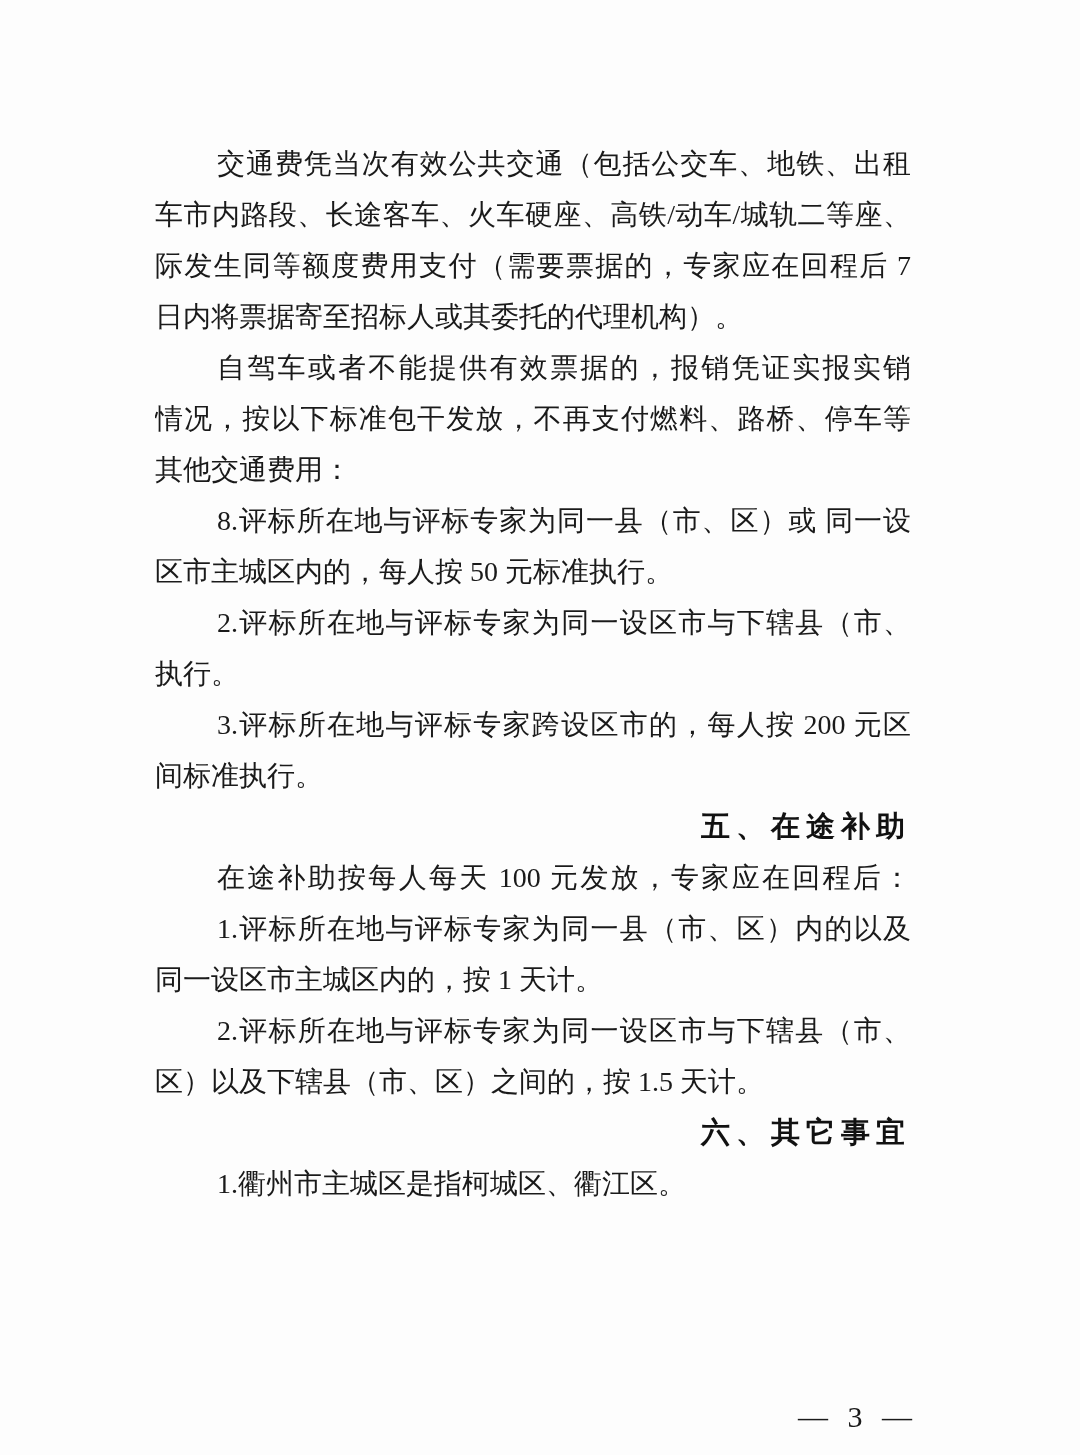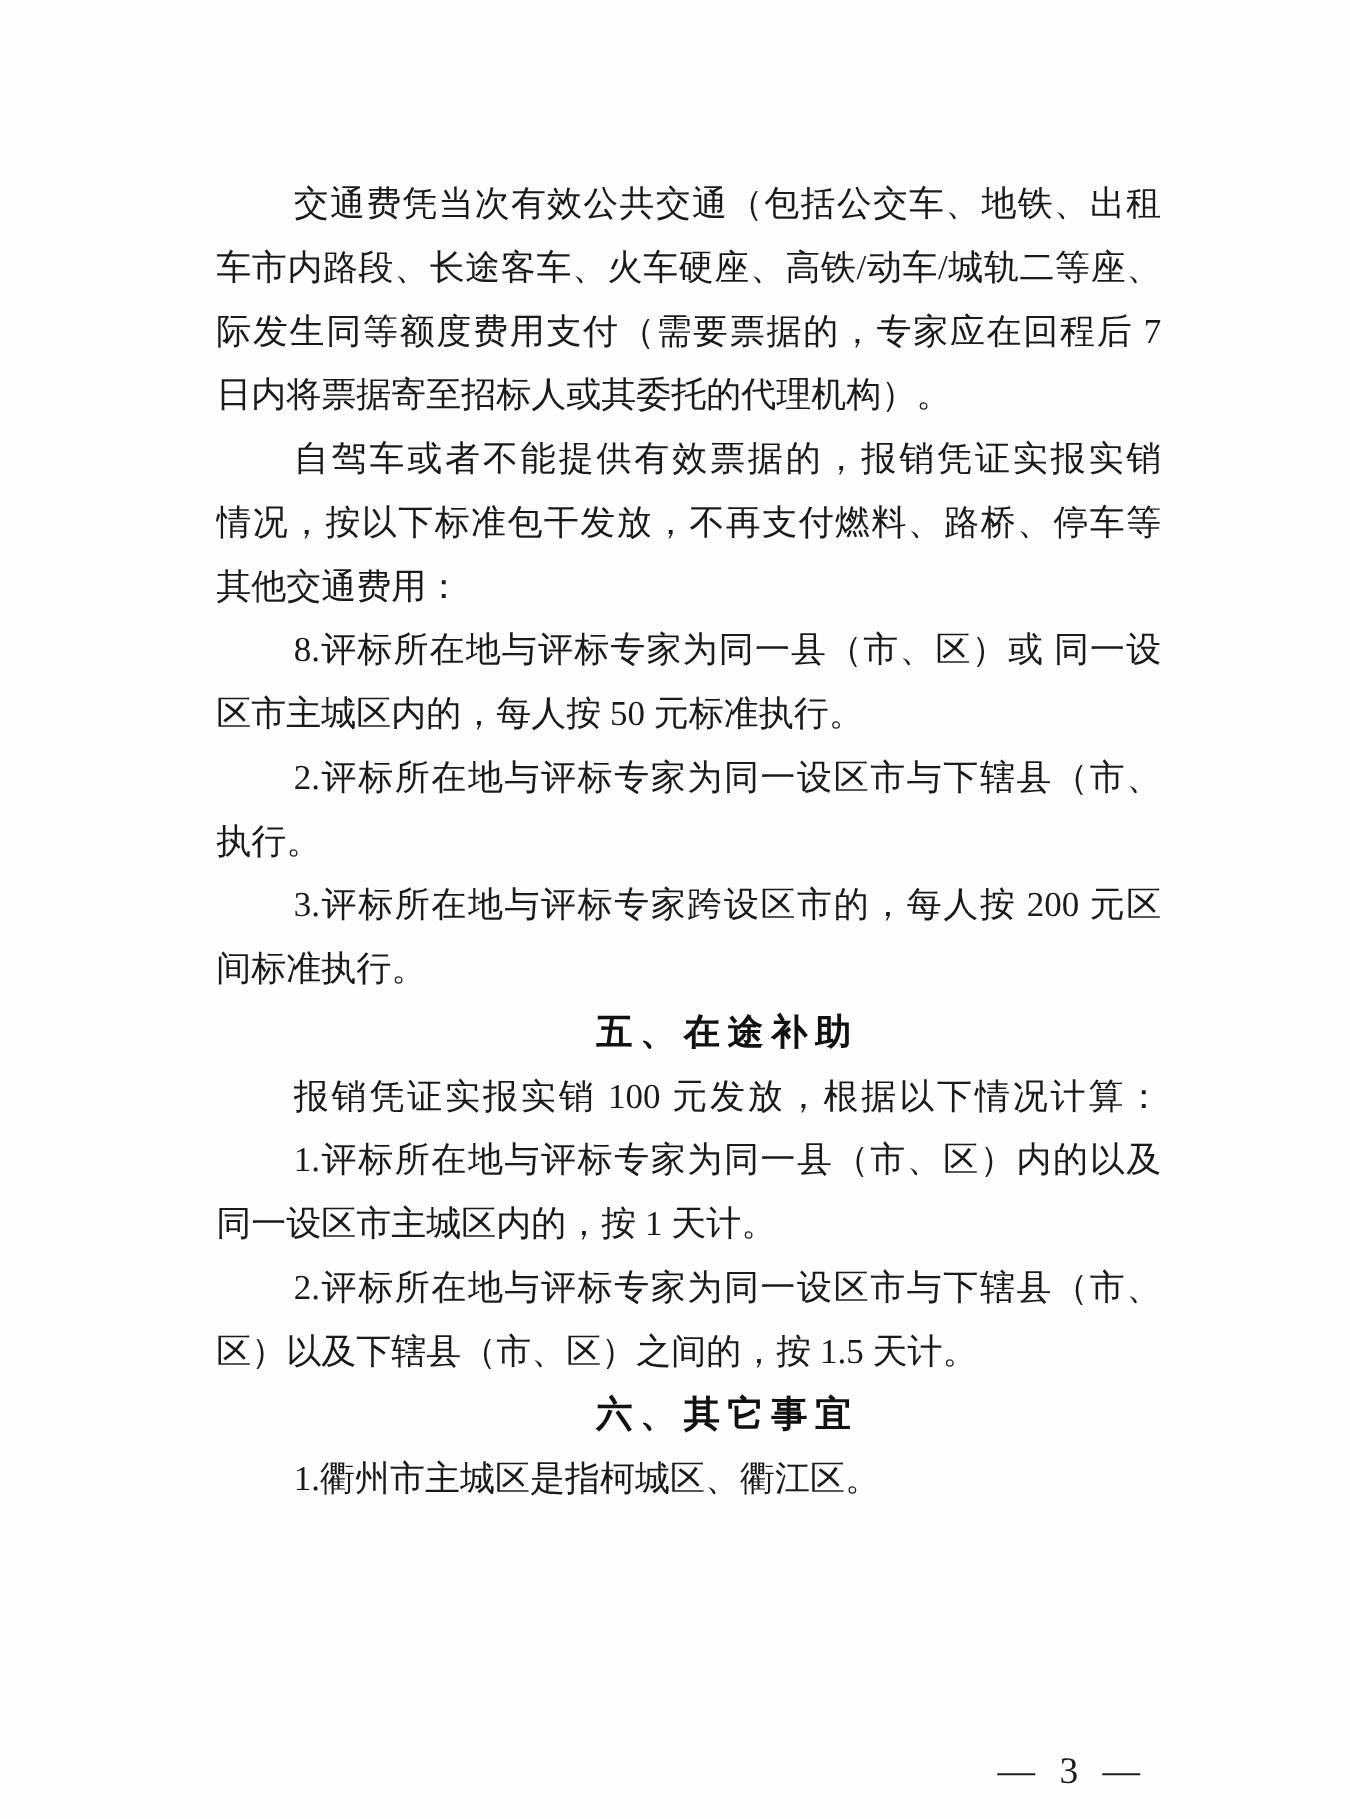--- a/index.html
+++ b/index.html
@@ -7,40 +7,40 @@
     position: relative;
     width: 1080px;
     height: 1455px;
     background: #fdfdfd;
     color: #1a1a1a;
     font-family: "Liberation Serif", "DejaVu Serif", serif;
     overflow: hidden;
   }
   .content {
     position: absolute;
-    left: 173px;
+    left: 155px;
     top: 138px;
     width: 756px;
   }
   .ln {
     font-size: 28px;
     line-height: 51px;
     height: 51px;
     text-align: justify;
     overflow: hidden;
   }
   .j { text-align: justify; text-align-last: justify; }
   .ind { text-indent: 62px; }
   .hd {
     font-family: "Liberation Sans", "DejaVu Sans", sans-serif;
     font-weight: 700;
     font-size: 29px;
     letter-spacing: 6px;
     color: #111111;
-    text-align: center;
+    text-align: right;
     text-align-last: auto;
   }
   .footer {
     position: absolute;
     top: 1392px;
     left: 0;
     width: 1080px;
     box-sizing: border-box;
     padding-right: 162px;
     text-align: right;
@@ -62,21 +62,21 @@
     <div class="ln j ind">自驾车或者不能提供有效票据的，报销凭证实报实销</div>
     <div class="ln j">情况，按以下标准包干发放，不再支付燃料、路桥、停车等</div>
     <div class="ln">其他交通费用：</div>
     <div class="ln j ind">8.评标所在地与评标专家为同一县（市、区）或 同一设</div>
     <div class="ln">区市主城区内的，每人按 50 元标准执行。</div>
     <div class="ln j ind">2.评标所在地与评标专家为同一设区市与下辖县（市、</div>
     <div class="ln">执行。</div>
     <div class="ln j ind">3.评标所在地与评标专家跨设区市的，每人按 200 元区</div>
     <div class="ln">间标准执行。</div>
     <div class="ln hd ind">五、在途补助</div>
-    <div class="ln j ind">报销凭证实报实销 100 元发放，根据以下情况计算：</div>
+    <div class="ln j ind">在途补助按每人每天 100 元发放，专家应在回程后：</div>
     <div class="ln j ind">1.评标所在地与评标专家为同一县（市、区）内的以及</div>
     <div class="ln">同一设区市主城区内的，按 1 天计。</div>
     <div class="ln j ind">2.评标所在地与评标专家为同一设区市与下辖县（市、</div>
     <div class="ln">区）以及下辖县（市、区）之间的，按 1.5 天计。</div>
     <div class="ln hd ind">六、其它事宜</div>
     <div class="ln ind">1.衢州市主城区是指柯城区、衢江区。</div>
   </div>
 
   <div class="footer">— 3 —</div>
 </div>

